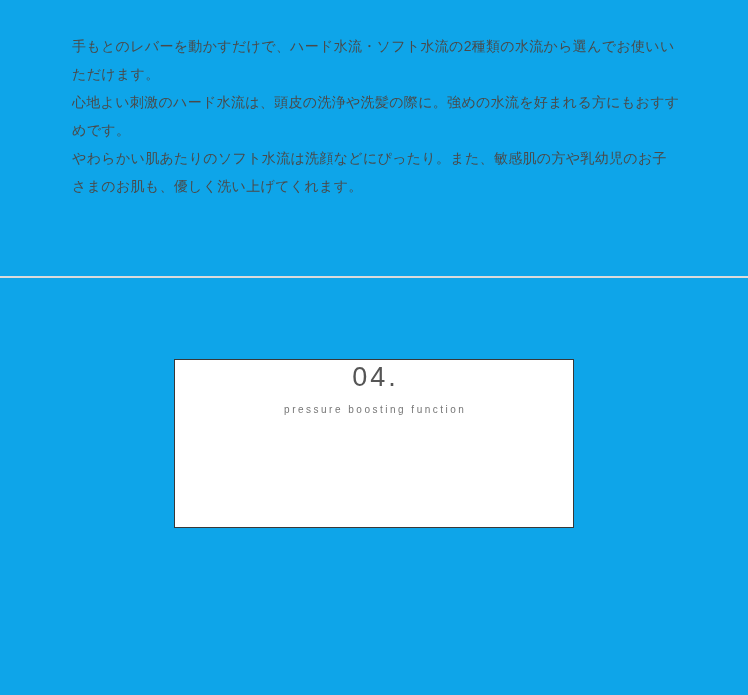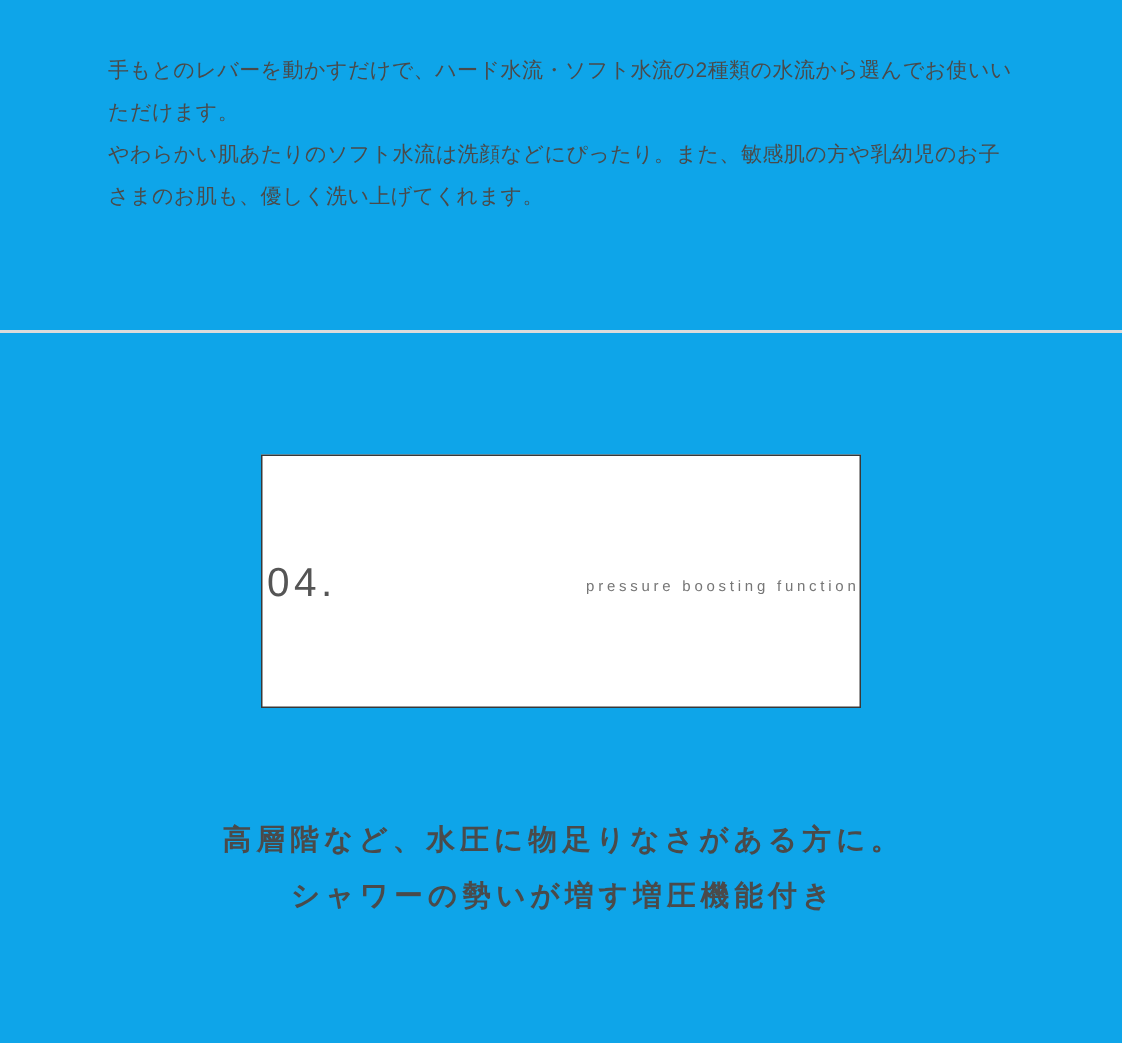--- a/index.html
+++ b/index.html
@@ -49,23 +49,23 @@
     padding-top: 73px;
   }
   .feature-card {
     box-sizing: border-box;
     width: 400px;
     height: 169px;
     margin: 0 auto;
     border: 1px solid #383838;
     background: #ffffff;
     display: flex;
-    flex-direction: row;
+    flex-direction: column;
     align-items: center;
-    justify-content: space-between;
+    justify-content: flex-start;
     text-align: center;
   }
   .feature-number {
     font-size: 27px;
     line-height: 34px;
     letter-spacing: 3px;
     padding-left: 3px;
     color: #555555;
     font-weight: 400;
   }
@@ -103,32 +103,29 @@
     padding-left: 3.5px;
   }
 </style>
 </head>
 <body>
 
 <main class="page">
 
   <section class="intro">
     <p>手もとのレバーを動かすだけで、ハード水流・ソフト水流の2種類の水流から選んでお使いいただけます。</p>
+    <p>心地よい刺激のハード水流は、頭皮の洗浄や洗髪の際に。強めの水流を好まれる方にもおすすめです。</p>
     <p>やわらかい肌あたりのソフト水流は洗顔などにぴったり。また、敏感肌の方や乳幼児のお子さまのお肌も、優しく洗い上げてくれます。</p>
   </section>
 
   <hr class="divider">
 
   <section class="feature">
 
     <div class="feature-card">
       <div class="feature-number">04.</div>
       <div class="feature-title-en">pressure boosting function</div>
     </div>
 
-    <p class="tagline">
-      <span>高層階など、水圧に物足りなさがある方に。</span>
-      <span>シャワーの勢いが増す増圧機能付き</span>
-    </p>
 
   </section>
 
 </main>
 
 </body></html>

